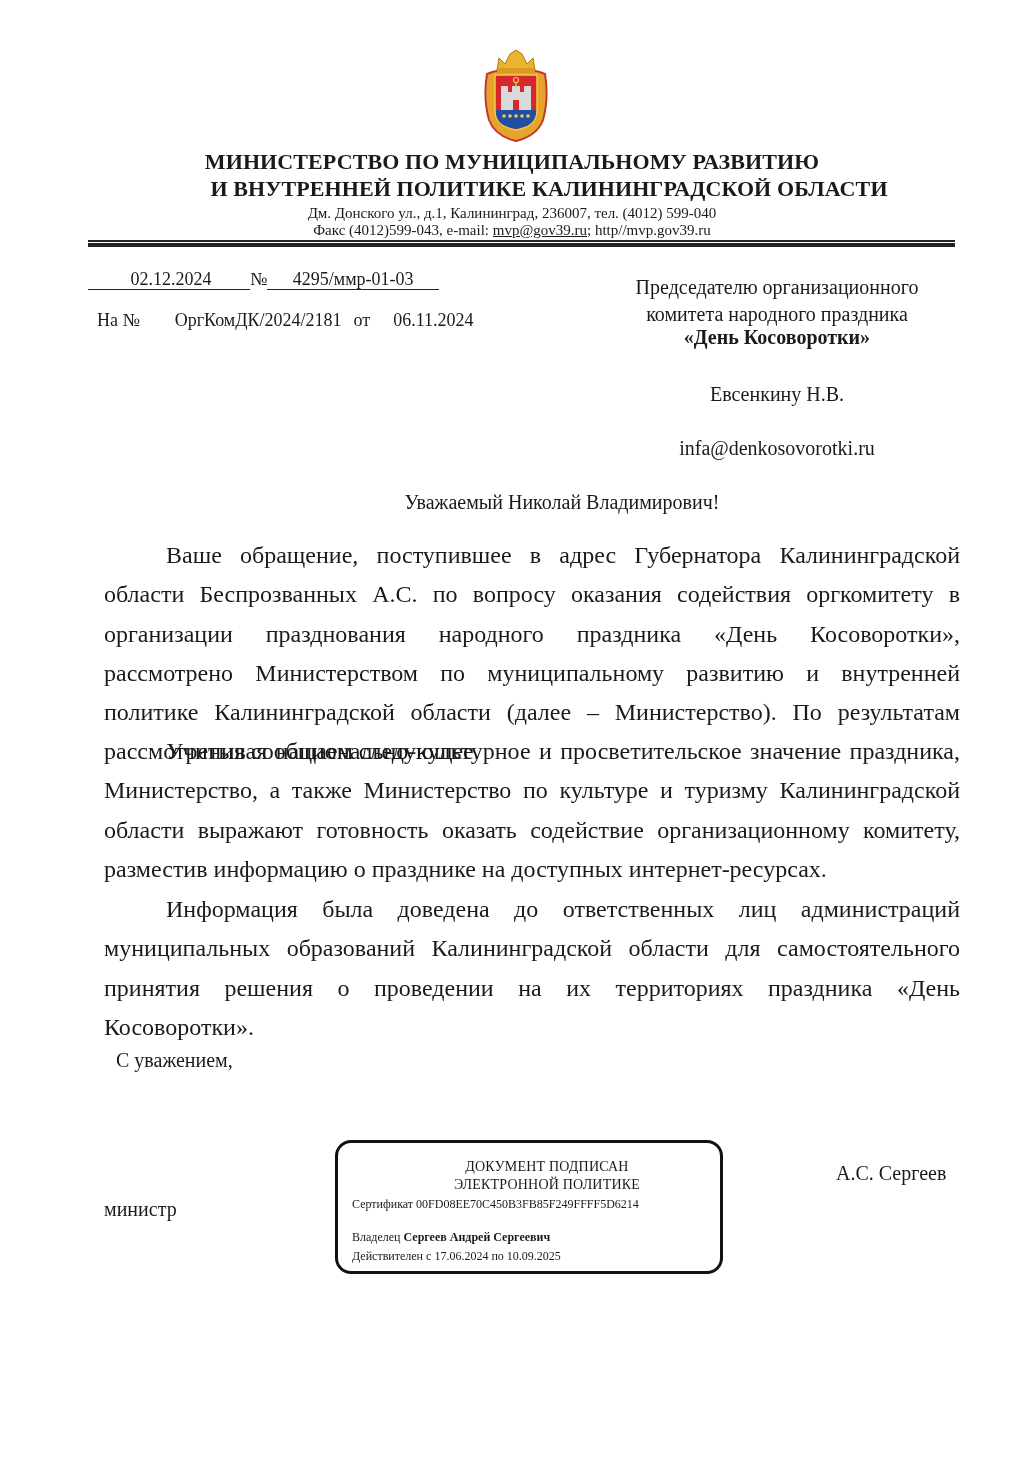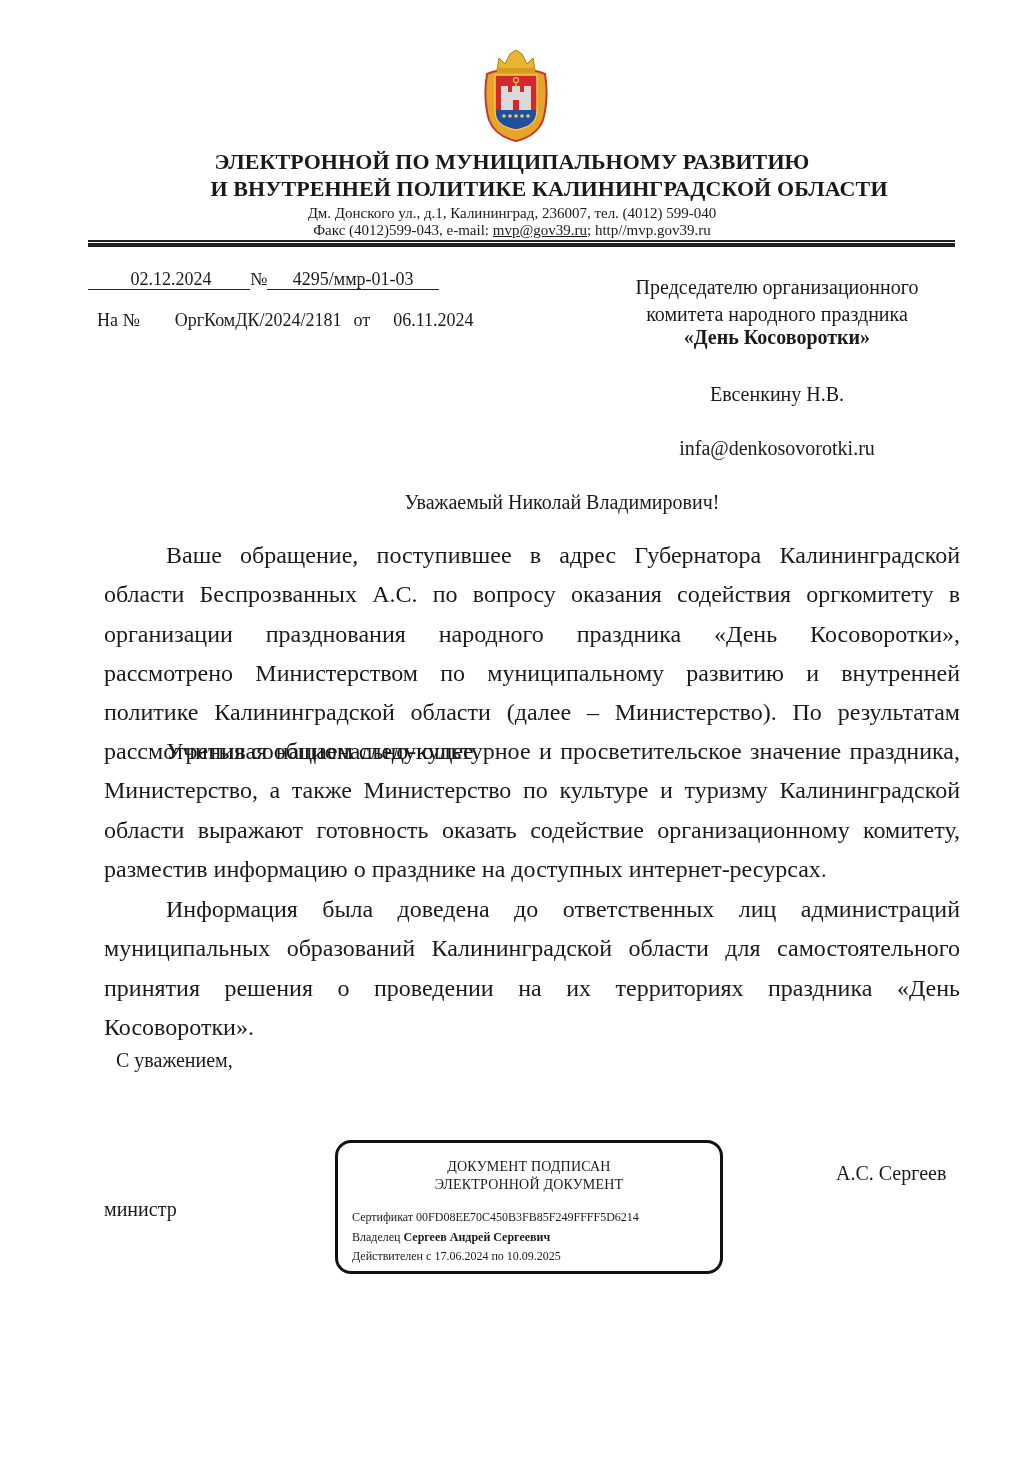--- a/index.html
+++ b/index.html
@@ -25,21 +25,21 @@
   
   .addr { left: 590px; width: 374px; text-align: center; font-size: 20px; line-height: 27px; }
 
   
   .greet { left: 0; width: 1124px; text-align: center; font-size: 20px; }
   .para { left: 104px; width: 856px; font-size: 24px; line-height: 39.3px; text-align: justify; text-indent: 62px; margin: 0; }
   .sig { font-size: 20px; }
 
   
   #stamp { left: 335px; top: 1140px; width: 388px; height: 134px; border: 3.5px solid #111; border-radius: 16px; box-sizing: border-box; }
-  .st-title { position: absolute; left: 0; width: 100%; text-align: center; font-size: 14px; line-height: 18px; letter-spacing: 0.2px; }
+  .st-title { position: absolute; left: 0; width: 100%; text-align: center; font-size: 14px; line-height: 18px; letter-spacing: 0.2px; padding-left: 18px; }
   .st-line { position: absolute; left: 14px; font-size: 12px; line-height: 14px; }
   .b { font-weight: bold; margin-top: 36px; }
 </style>
 </head>
 <body>
 
 <svg id="coat" class="abs" viewBox="0 0 70 96">
 
   <path d="M6 26 Q2 50 8 72 Q14 88 35 93 Q56 88 62 72 Q68 50 64 26 Q50 20 35 22 Q20 20 6 26 Z" fill="#e6a52a" stroke="#c0392b" stroke-width="2"></path>
 
@@ -58,21 +58,21 @@
   <line x1="35" y1="34" x2="35" y2="40" stroke="#f2c94c" stroke-width="1.2"></line>
 
   <path d="M15 62 L55 62 L55 64 Q55 78 35 81 Q15 78 15 64 Z" fill="#1f4fa3"></path>
   <circle cx="23" cy="68" r="1.8" fill="#f2c94c"></circle>
   <circle cx="29" cy="68" r="1.8" fill="#f2c94c"></circle>
   <circle cx="35" cy="68" r="1.8" fill="#f2c94c"></circle>
   <circle cx="41" cy="68" r="1.8" fill="#f2c94c"></circle>
   <circle cx="47" cy="68" r="1.8" fill="#f2c94c"></circle>
 </svg>
 
-<div class="abs hdr-title" style="top:150px;">ЭЛЕКТРОННОЙ ПО МУНИЦИПАЛЬНОМУ РАЗВИТИЮ</div>
+<div class="abs hdr-title" style="top:150px;">МИНИСТЕРСТВО ПО МУНИЦИПАЛЬНОМУ РАЗВИТИЮ</div>
 <div class="abs hdr-title" style="top:177px;margin-left:37px;">И ВНУТРЕННЕЙ ПОЛИТИКЕ КАЛИНИНГРАДСКОЙ ОБЛАСТИ</div>
 <div class="abs hdr-addr" style="top:205px;">Дм. Донского ул., д.1, Калининград, 236007, тел. (4012) 599-040</div>
 <div class="abs hdr-addr" style="top:222px;">
   <span>Факс (4012)599-043, e-mail: </span><span class="u">mvp@gov39.ru</span><span>; </span><span>http//mvp.gov39.ru</span>
 </div>
 <div id="rule1" class="abs rule"></div>
 <div id="rule2" class="abs rule"></div>
 
 <div class="abs reg" style="left:88px; top:269px;">
   <span class="uline" style="width:158px; text-align:center; padding-left:4px;">02.12.2024</span><span>№</span><span class="uline" style="width:172px; text-align:center;">4295/ммр-01-03</span>
@@ -98,22 +98,22 @@
 <p class="abs para" style="top:536px;">Ваше обращение, поступившее в адрес Губернатора Калининградской области Беспрозванных А.С. по вопросу оказания содействия оргкомитету в организации празднования народного праздника «День Косоворотки», рассмотрено Министерством по муниципальному развитию и внутренней политике Калининградской области (далее – Министерство). По результатам рассмотрения сообщаем следующее.</p>
 <p class="abs para" style="top:732px;">Учитывая национально-культурное и просветительское значение праздника, Министерство, а также Министерство по культуре и туризму Калининградской области выражают готовность оказать содействие организационному комитету, разместив информацию о празднике на доступных интернет-ресурсах.</p>
 <p class="abs para" style="top:890px;">Информация была доведена до ответственных лиц администраций муниципальных образований Калининградской области для самостоятельного принятия решения о проведении на их территориях праздника «День Косоворотки».</p>
 
 <div class="abs sig" style="left:109px; top:1049px;margin-left:7px;">С уважением,</div>
 <div class="abs sig" style="left:104px; top:1162px;margin-top:36px;">министр</div>
 <div class="abs sig" style="left:836px; top:1162px;">А.С. Сергеев</div>
 
 <div id="stamp" class="abs">
   <div class="st-title" style="top:15px;">ДОКУМЕНТ ПОДПИСАН</div>
-  <div class="st-title" style="top:33px;">ЭЛЕКТРОННОЙ ДОКУМЕНТ</div>
-  <div class="st-line" style="top:67px;">
+  <div class="st-title" style="top:33px;">ЭЛЕКТРОННОЙ ПОЛИТИКЕ</div>
+  <div class="st-line" style="top:54px;">
     <span>Сертификат</span>
     <span>00FD08EE70C450B3FB85F249FFFF5D6214</span>
   </div>
   <div class="st-line" style="top:87px;">
     <span>Владелец</span>
     <span class="b">Сергеев Андрей Сергеевич</span>
   </div>
   <div class="st-line" style="top:106px;">
     <span>Действителен</span>
     <span>с</span>

